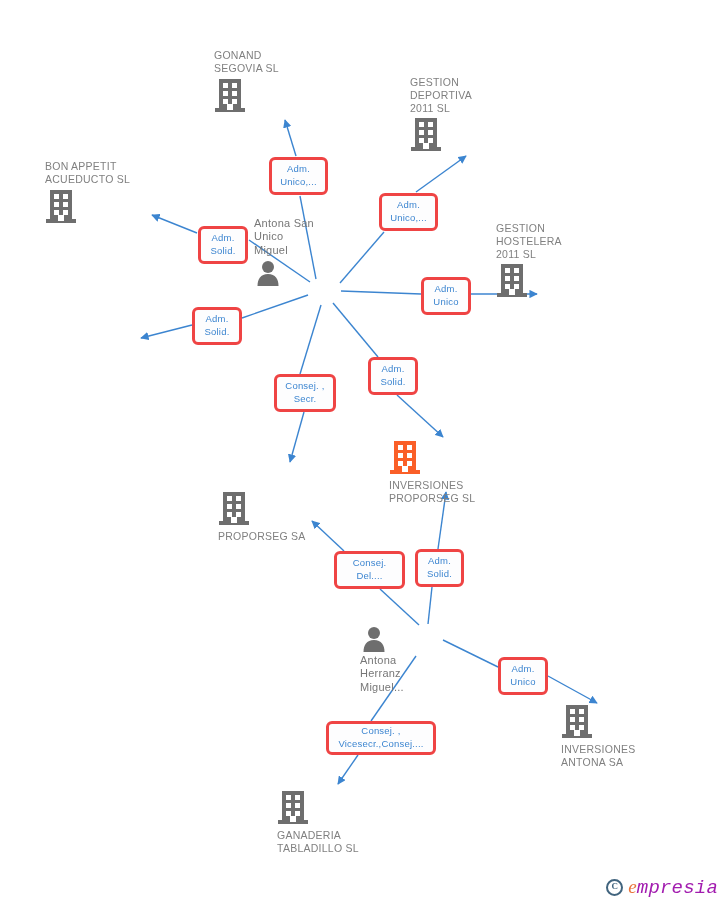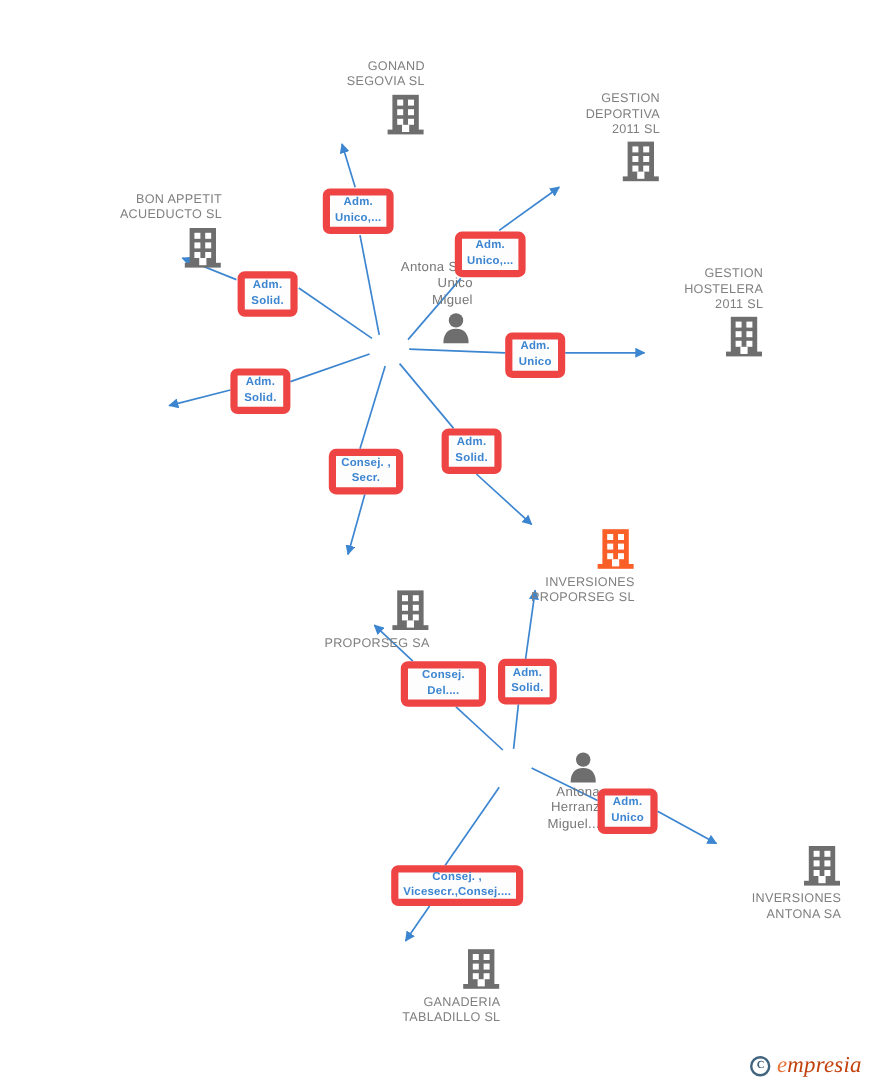--- a/index.html
+++ b/index.html
@@ -24,21 +24,21 @@
     top: 0;
     width: 728px;
     height: 905px;
     pointer-events: none;
   }
   
   .node {
     position: absolute;
     width: 140px;
     margin-left: -70px;
-    text-align: right;
+    text-align: left;
     line-height: 1.22;
   }
   .node .glyph {
     display: block;
     line-height: 0;
   }
   .node .caption {
     display: block;
     font-size: 10.5px;
     color: #808080;
@@ -46,34 +46,33 @@
     white-space: pre-line;
   }
   .node.company .caption { margin-top: 2px; }
   .node.person  .caption { margin-top: 1px; color: #777777; font-size: 11px; }
   .node.caption-above .caption { margin-bottom: 2px; }
 
   
   .chip {
     position: absolute;
     box-sizing: border-box;
-    border: 6px solid #ef4444;
+    border: 3px solid #ef4444;
     border-radius: 6px;
     background: #fdfdfe;
     color: #3c85d0;
     font-size: 9.5px;
     line-height: 1.35;
     text-align: center;
     padding: 3px 4px 4px 4px;
     letter-spacing: .2px;
     white-space: pre-line;
     display: flex;
     align-items: center;
     justify-content: center;
-    font-weight: bold;
   }
 
   
   #watermark {
     position: absolute;
     right: 10px;
     bottom: 6px;
     display: flex;
     align-items: center;
     gap: 5px;
@@ -90,21 +89,21 @@
     text-align: center;
     font-family: "Liberation Serif", serif;
   }
   #watermark .wordmark {
     font-family: "Liberation Serif", serif;
     font-style: italic;
     font-size: 19px;
     letter-spacing: .2px;
   }
   #watermark .wordmark .lead { color: #e8743b; }
-  #watermark .wordmark .rest { color: #c2410c; }
+  #watermark .wordmark .rest { color: #a21caf; font-family: Liberation Mono, monospace; }
 </style>
 </head>
 <body>
 
 <div id="canvas">
 
   <svg id="edges" viewBox="0 0 728 905" xmlns="http://www.w3.org/2000/svg">
     <defs>
       <marker id="arrow" viewBox="0 0 10 10" refX="9" refY="5" markerWidth="6" markerHeight="6" orient="auto-start-reverse">
         <path d="M 0 0 L 10 5 L 0 10 z" fill="#3c85d0"></path>

